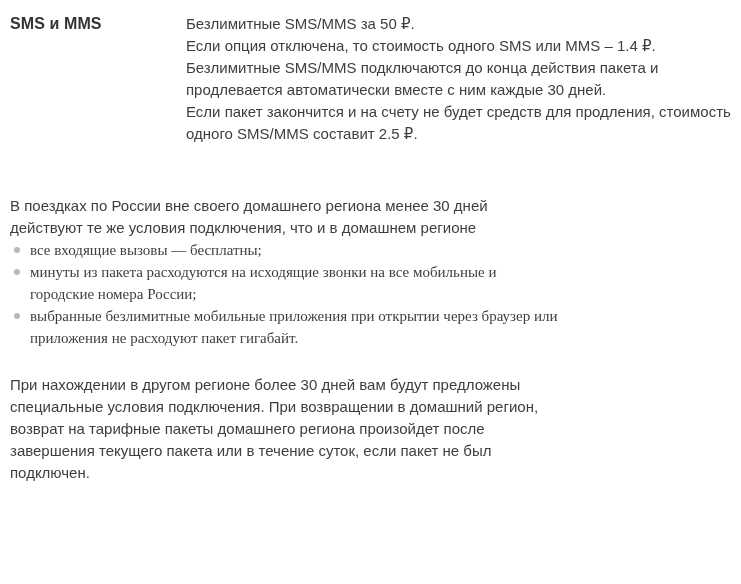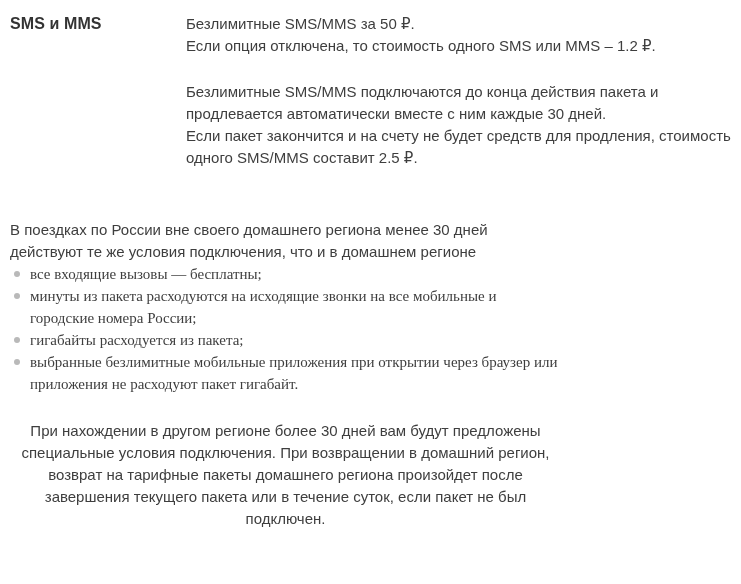--- a/index.html
+++ b/index.html
@@ -41,25 +41,23 @@
     flex: 1 1 auto;
     max-width: 551px;
     font-size: 15px;
     line-height: 22px;
   }
   .para {
     margin: 0;
     white-space: pre-line;
   }
   .gap-top {
-    margin-top: 24px;
   }
   .gap-top-sm {
     margin-top: 25px;
-    text-align: center;
   }
   ul.bullets {
     list-style: none;
     margin: 0;
     padding: 0;
     font-family: Liberation Serif, serif;
   }
   ul.bullets li {
     position: relative;
     padding-left: 20px;
@@ -76,44 +74,40 @@
 </style>
 </head>
 <body>
 
 <div class="page">
 
   <section class="row">
     <div class="label-col">SMS и MMS</div>
     <div class="content-col">
       <p class="para">Безлимитные SMS/MMS за 50 ₽.
-Если опция отключена, то стоимость одного SMS или MMS – 1.2 ₽.</p>
+Если опция отключена, то стоимость одного SMS или MMS – 1.4 ₽.</p>
       <p class="para gap-top">Безлимитные SMS/MMS подключаются до конца действия пакета и продлевается автоматически вместе с ним каждые 30 дней.
 Если пакет закончится и на счету не будет средств для продления, стоимость одного SMS/MMS составит 2.5 ₽.</p>
     </div>
   </section>
 
   <section class="row">
     <div class="content-col">
       <p class="para">В поездках по России вне своего домашнего региона менее 30 дней действуют те же условия подключения, что и в домашнем регионе</p>
       <ul class="bullets">
         <li>
           <span class="dot"></span>
           <span class="li-text">все входящие вызовы — бесплатны;</span>
         </li>
         <li>
           <span class="dot"></span>
           <span class="li-text">минуты из пакета расходуются на исходящие звонки на все мобильные и городские номера России;</span>
         </li>
         <li>
           <span class="dot"></span>
-          <span class="li-text">гигабайты расходуется из пакета;</span>
-        </li>
-        <li>
-          <span class="dot"></span>
           <span class="li-text">выбранные безлимитные мобильные приложения при открытии через браузер или приложения не расходуют пакет гигабайт.</span>
         </li>
       </ul>
       <p class="para gap-top-sm">При нахождении в другом регионе более 30 дней вам будут предложены специальные условия подключения. При возвращении в домашний регион, возврат на тарифные пакеты домашнего региона произойдет после завершения текущего пакета или в течение суток, если пакет не был подключен.</p>
     </div>
   </section>
 
 </div>
 
 </body></html>

